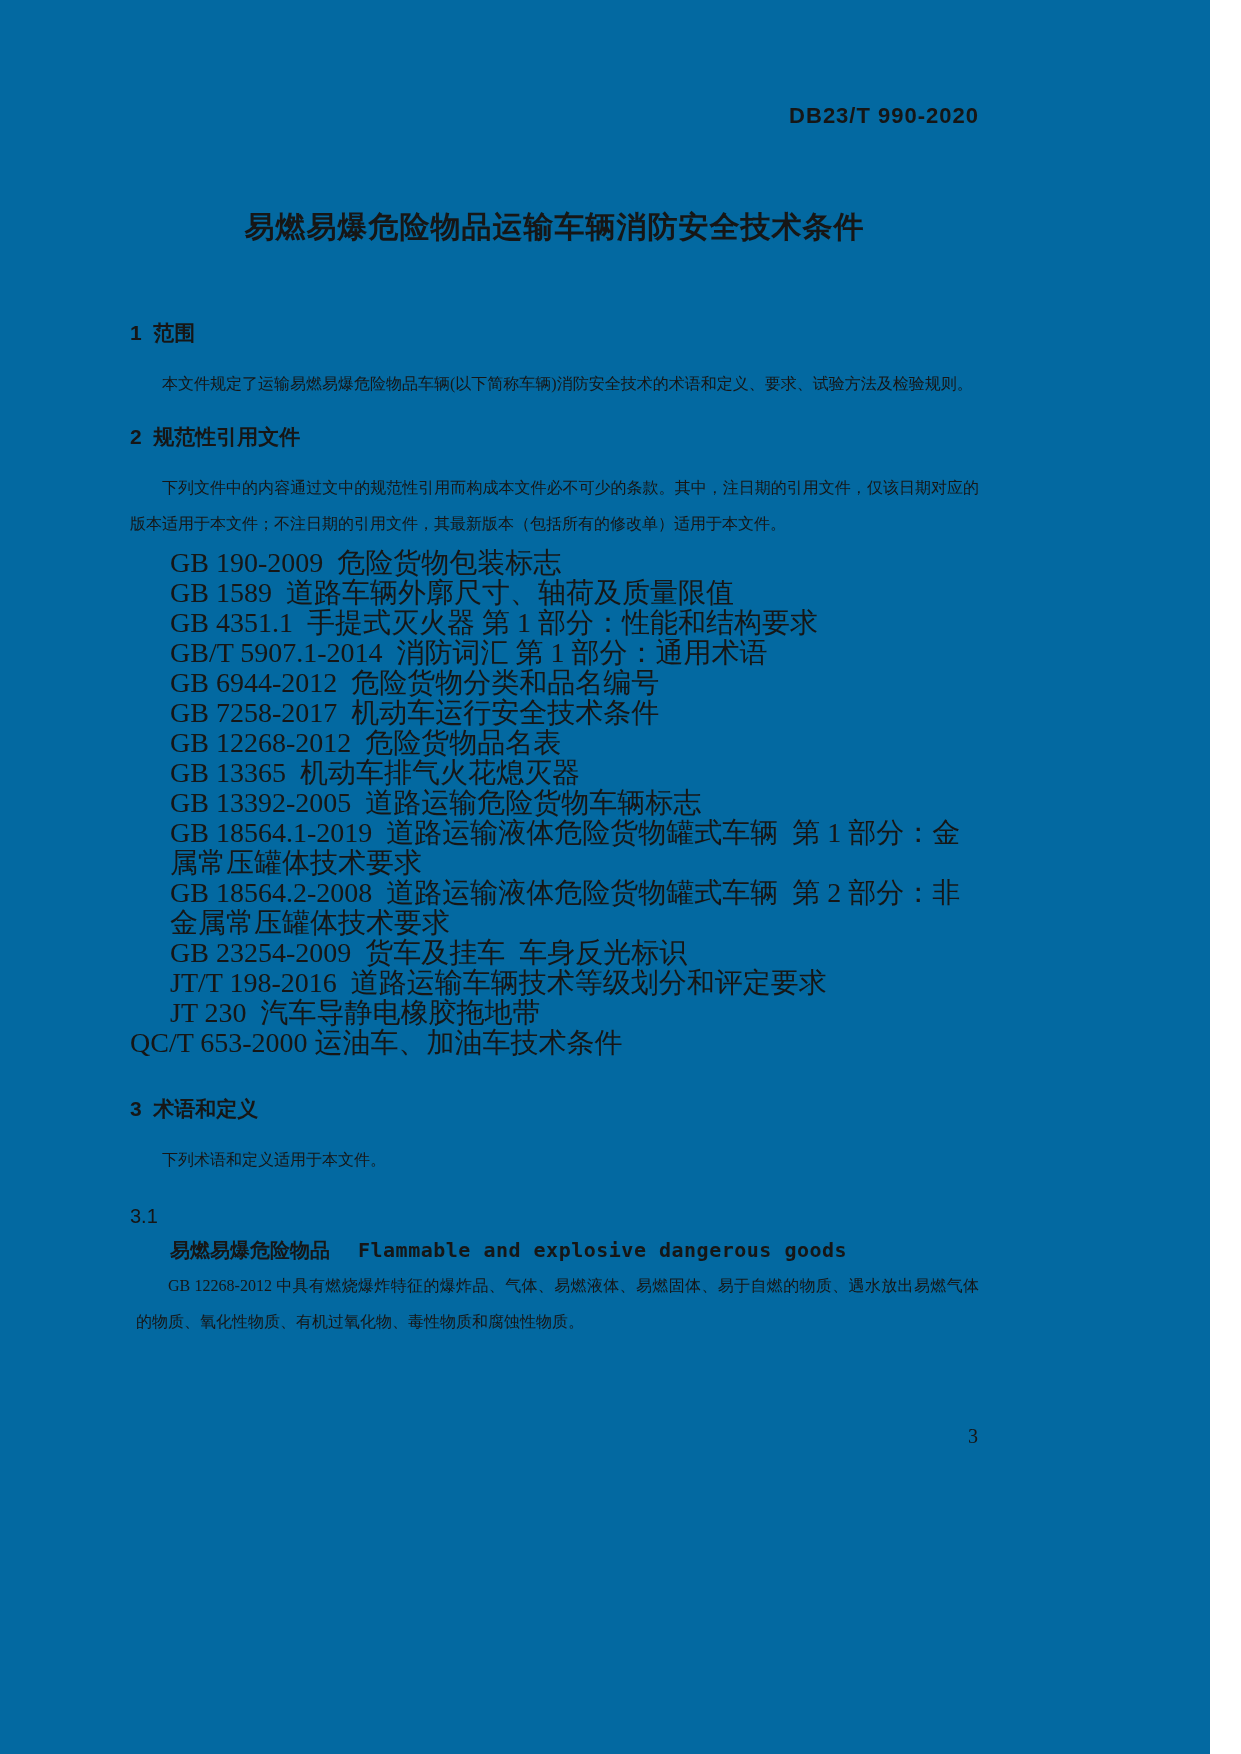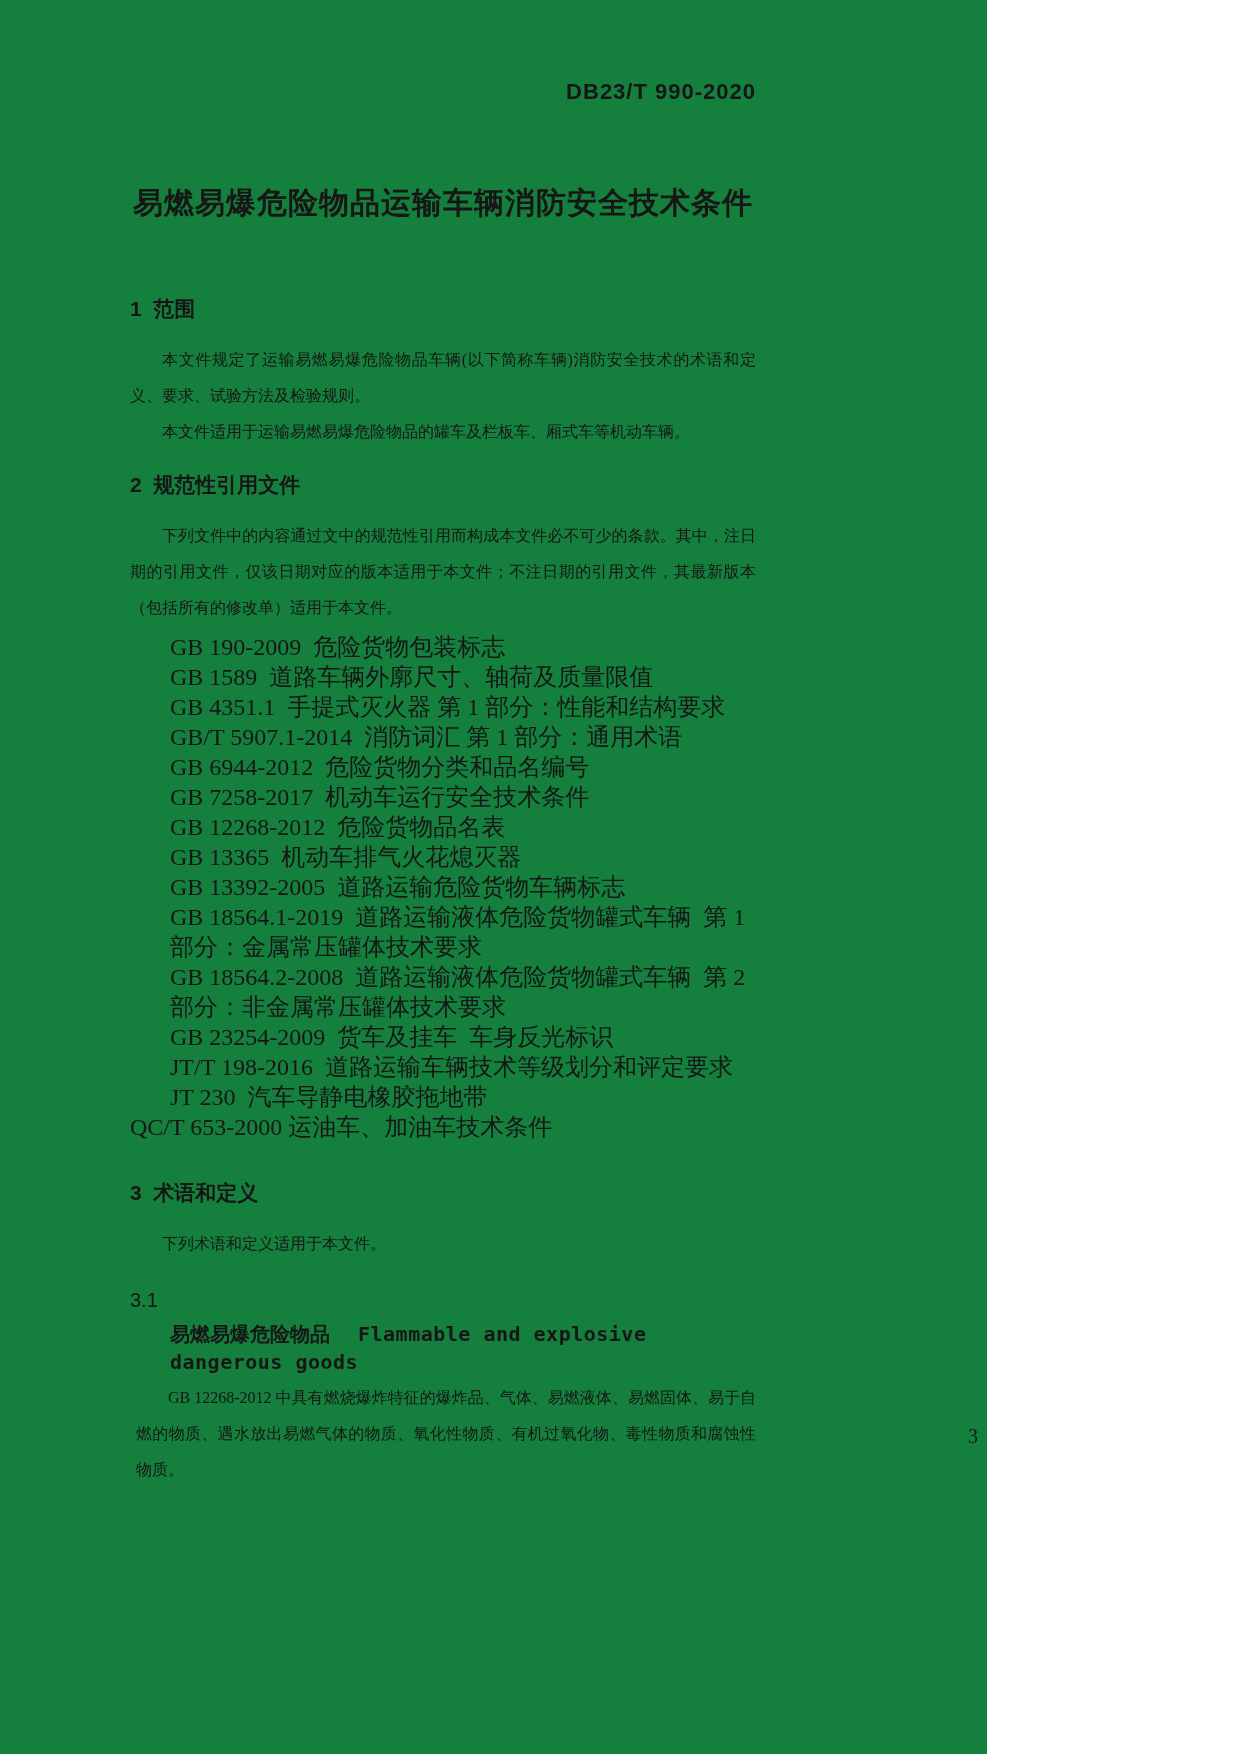--- a/index.html
+++ b/index.html
@@ -1,23 +1,23 @@
 <!DOCTYPE html>
 <html><head>
 <meta charset="utf-8">
 <style>
   * { box-sizing: border-box; }
   html, body { margin: 0; padding: 0; background: #ffffff; }
 
   .page {
     position: relative;
-    width: 987px;
+    width: 1210px;
     height: 1754px;
-    background: #15803d;
-    padding: 80px 231px 0 130px;
+    background: #0369a1;
+    padding: 104px 231px 0 130px;
     font-family: "Liberation Serif", "DejaVu Serif", serif;
     color: #161616;
     overflow: hidden;
   }
 
   .doc-number {
     text-align: right;
     font-family: "Liberation Sans", "DejaVu Sans", sans-serif;
     font-weight: bold;
     font-size: 22px;
@@ -54,21 +54,21 @@
     text-align: justify;
     text-indent: 2em;
   }
   .para.follow { margin-top: 0; }
   .para.tight  { margin-top: 4px; margin-left: 6px; }
 
   .refs { margin-top: 6px; }
   .ref {
     margin: 0;
     padding-left: 40px;
-    font-size: 24px;
+    font-size: 28px;
     line-height: 30px;
     white-space: pre-wrap;
   }
   .ref.no-indent { padding-left: 0; }
 
   .term-number {
     margin: 24px 0 0;
     font-family: "Liberation Sans", "DejaVu Sans", sans-serif;
     font-size: 20px;
     line-height: 28px;
@@ -99,21 +99,20 @@
 <body>
 
 <div class="page">
 
   <div class="doc-number">DB23/T 990-2020</div>
 
   <h1 class="doc-title">易燃易爆危险物品运输车辆消防安全技术条件</h1>
 
   <h2 class="sec-heading gap-70">1  范围</h2>
   <p class="para">本文件规定了运输易燃易爆危险物品车辆(以下简称车辆)消防安全技术的术语和定义、要求、试验方法及检验规则。</p>
-  <p class="para follow">本文件适用于运输易燃易爆危险物品的罐车及栏板车、厢式车等机动车辆。</p>
 
   <h2 class="sec-heading gap-20">2  规范性引用文件</h2>
   <p class="para">下列文件中的内容通过文中的规范性引用而构成本文件必不可少的条款。其中，注日期的引用文件，仅该日期对应的版本适用于本文件；不注日期的引用文件，其最新版本（包括所有的修改单）适用于本文件。</p>
 
   <div class="refs">
     <p class="ref">GB 190-2009  危险货物包装标志</p>
     <p class="ref">GB 1589  道路车辆外廓尺寸、轴荷及质量限值</p>
     <p class="ref">GB 4351.1  手提式灭火器 第 1 部分：性能和结构要求</p>
     <p class="ref">GB/T 5907.1-2014  消防词汇 第 1 部分：通用术语</p>
     <p class="ref">GB 6944-2012  危险货物分类和品名编号</p>

